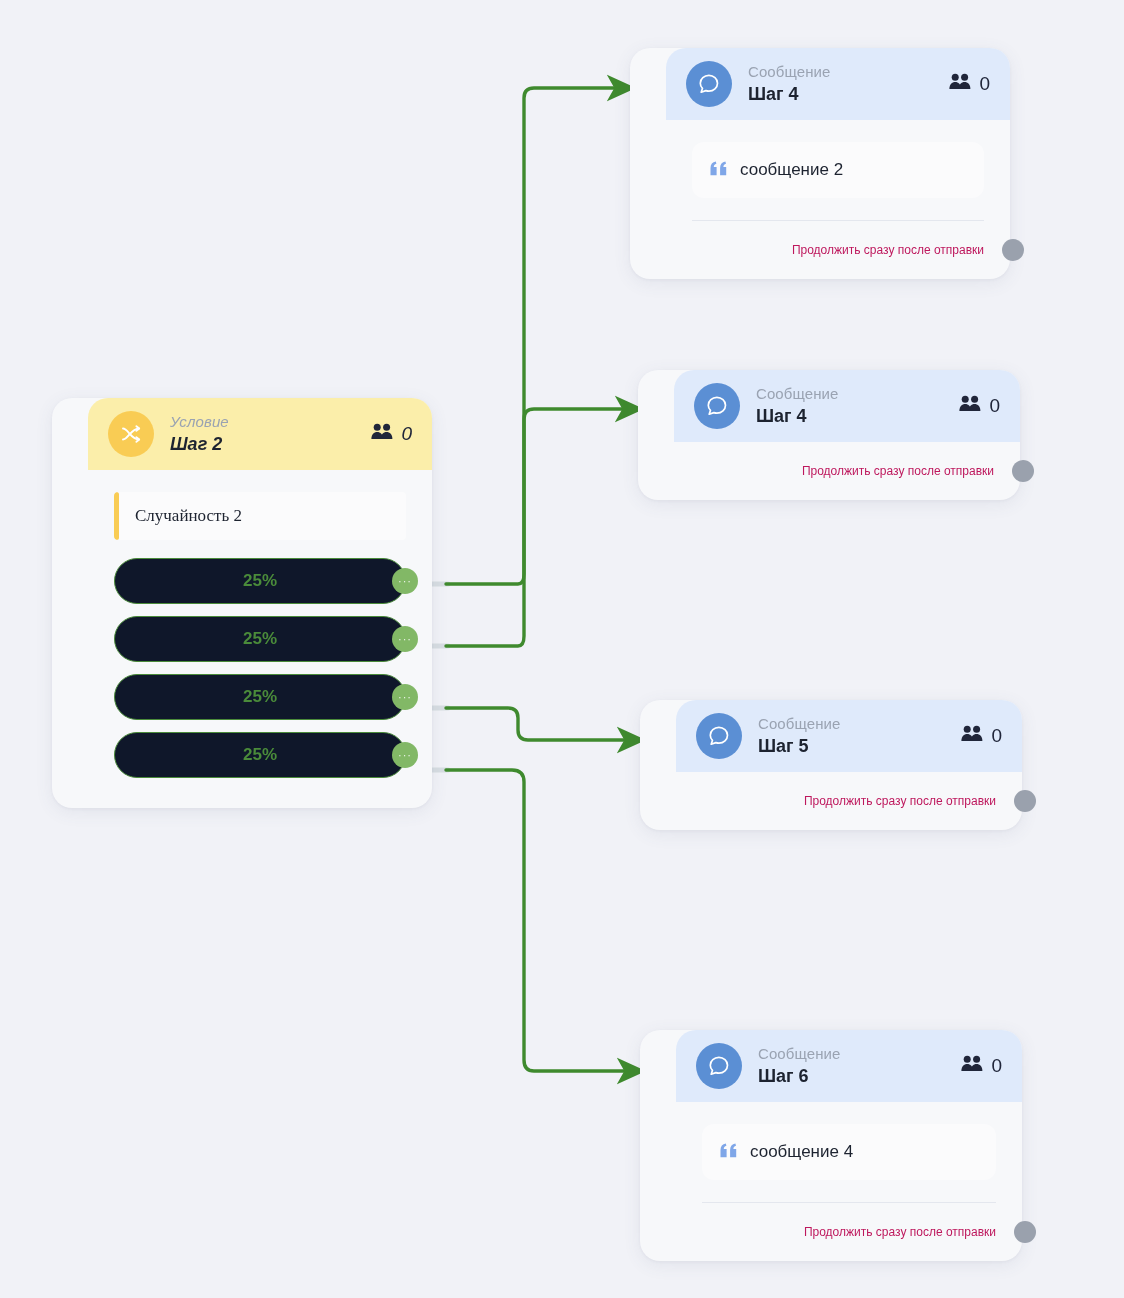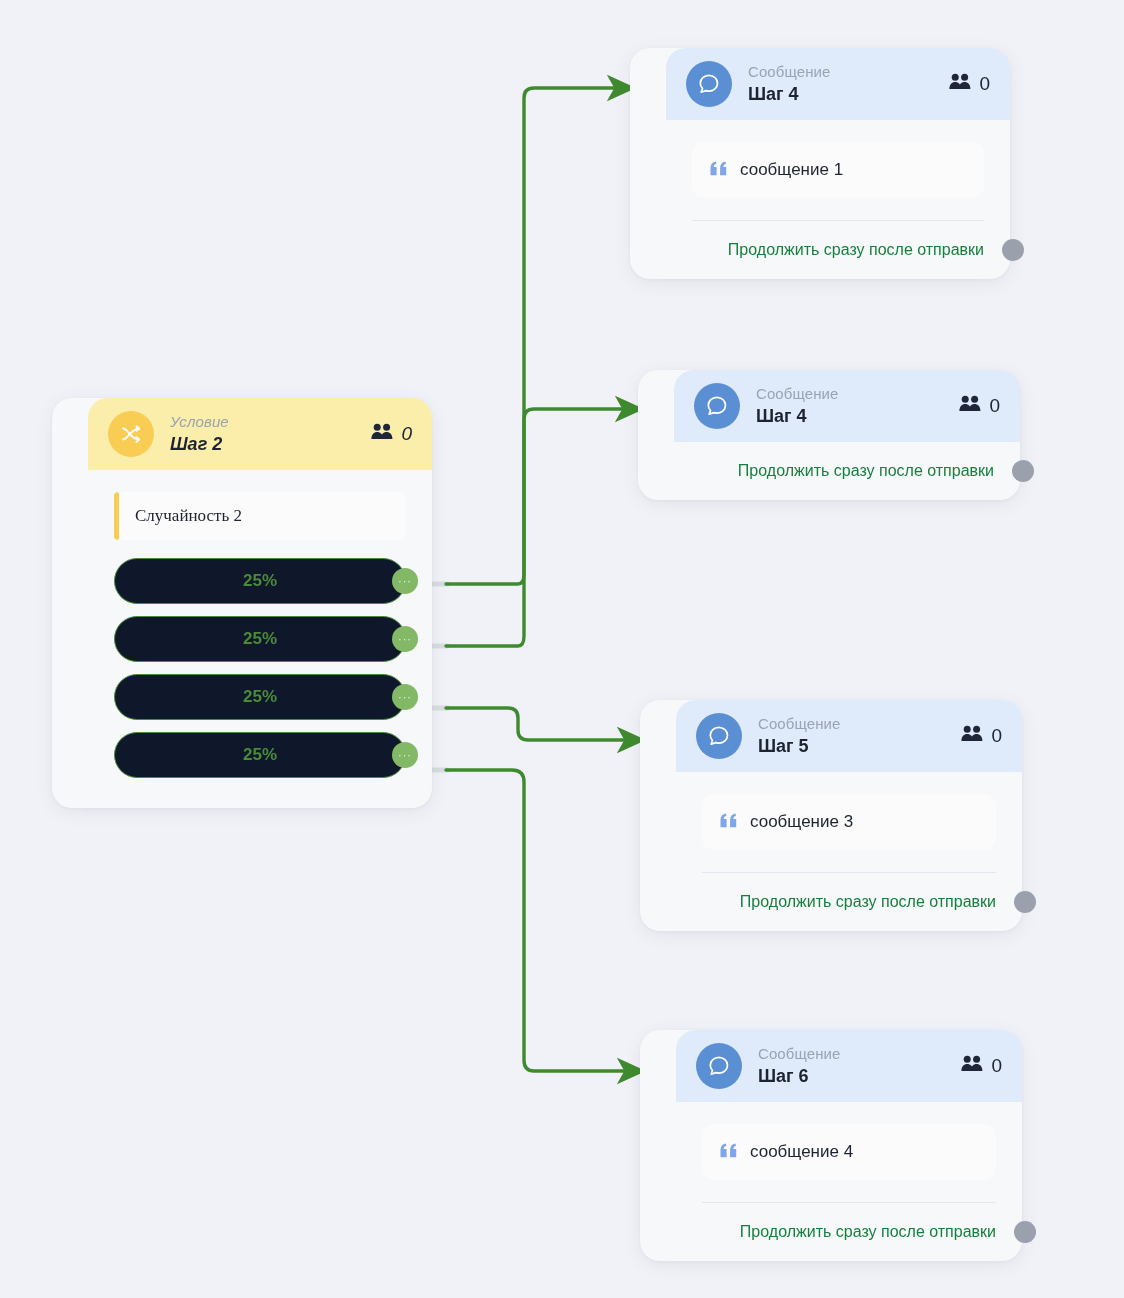--- a/index.html
+++ b/index.html
@@ -99,22 +99,22 @@
   }
   .card-foot {
     height: 58px;
     display: flex;
     align-items: center;
     justify-content: flex-end;
     padding: 0 26px;
     position: relative;
   }
   .foot-label {
-    font-size: 16px;
-    color: #15803d;
+    font-size: 12px;
+    color: #be185d;
   }
   .out-dot {
     position: absolute;
     right: -14px;
     width: 22px; height: 22px;
     border-radius: 50%;
     background: #9aa1ad;
     top: 50%;
     transform: translateY(-50%);
   }
@@ -293,21 +293,21 @@
       </div>
     </div>
     <div class="card-body">
       <div class="msg-box">
         <span>
           <svg width="18" height="15" viewBox="0 0 18 15" fill="#7fa6e8">
             <path d="M0.5 14.2 L0.5 7.0 C0.5 3.2 2.4 0.9 5.8 0.5 L6.4 2.8 C4.6 3.3 3.8 4.3 3.8 6.0 L6.6 6.0 L6.6 14.2 Z"></path>
             <path d="M10.1 14.2 L10.1 7.0 C10.1 3.2 12.0 0.9 15.4 0.5 L16.0 2.8 C14.2 3.3 13.4 4.3 13.4 6.0 L16.2 6.0 L16.2 14.2 Z"></path>
           </svg>
         </span>
-        <span class="msg-text">сообщение 1</span>
+        <span class="msg-text">сообщение 2</span>
       </div>
       <div class="divider"></div>
     </div>
     <div class="card-foot">
       <span class="foot-label">Продолжить сразу после отправки</span>
       <span class="out-dot"></span>
     </div>
   </div>
 
   <div class="card" style="left:638px; top:370px; width:382px;">
@@ -355,32 +355,20 @@
           <svg width="23" height="17" viewBox="0 0 23 17" fill="#20263a">
             <circle cx="6.2" cy="4.3" r="3.5"></circle>
             <path d="M0.4 16 C0.4 11.2 3.0 9.0 6.2 9.0 C9.4 9.0 12.0 11.2 12.0 16 Z"></path>
             <circle cx="15.6" cy="4.3" r="3.5"></circle>
             <path d="M9.8 16 C9.8 11.2 12.4 9.0 15.6 9.0 C18.8 9.0 21.4 11.2 21.4 16 Z"></path>
           </svg>
         </span>
         <span class="num">0</span>
       </div>
     </div>
-    <div class="card-body">
-      <div class="msg-box">
-        <span>
-          <svg width="18" height="15" viewBox="0 0 18 15" fill="#7fa6e8">
-            <path d="M0.5 14.2 L0.5 7.0 C0.5 3.2 2.4 0.9 5.8 0.5 L6.4 2.8 C4.6 3.3 3.8 4.3 3.8 6.0 L6.6 6.0 L6.6 14.2 Z"></path>
-            <path d="M10.1 14.2 L10.1 7.0 C10.1 3.2 12.0 0.9 15.4 0.5 L16.0 2.8 C14.2 3.3 13.4 4.3 13.4 6.0 L16.2 6.0 L16.2 14.2 Z"></path>
-          </svg>
-        </span>
-        <span class="msg-text">сообщение 3</span>
-      </div>
-      <div class="divider"></div>
-    </div>
     <div class="card-foot">
       <span class="foot-label">Продолжить сразу после отправки</span>
       <span class="out-dot"></span>
     </div>
   </div>
 
   <div class="card" style="left:640px; top:1030px; width:382px;">
     <div class="card-head head-msg">
       <div class="head-icon icon-msg">
         <svg width="24" height="24" viewBox="0 0 24 24" fill="none" stroke="#ffffff" stroke-width="1.7" stroke-linecap="round" stroke-linejoin="round">

